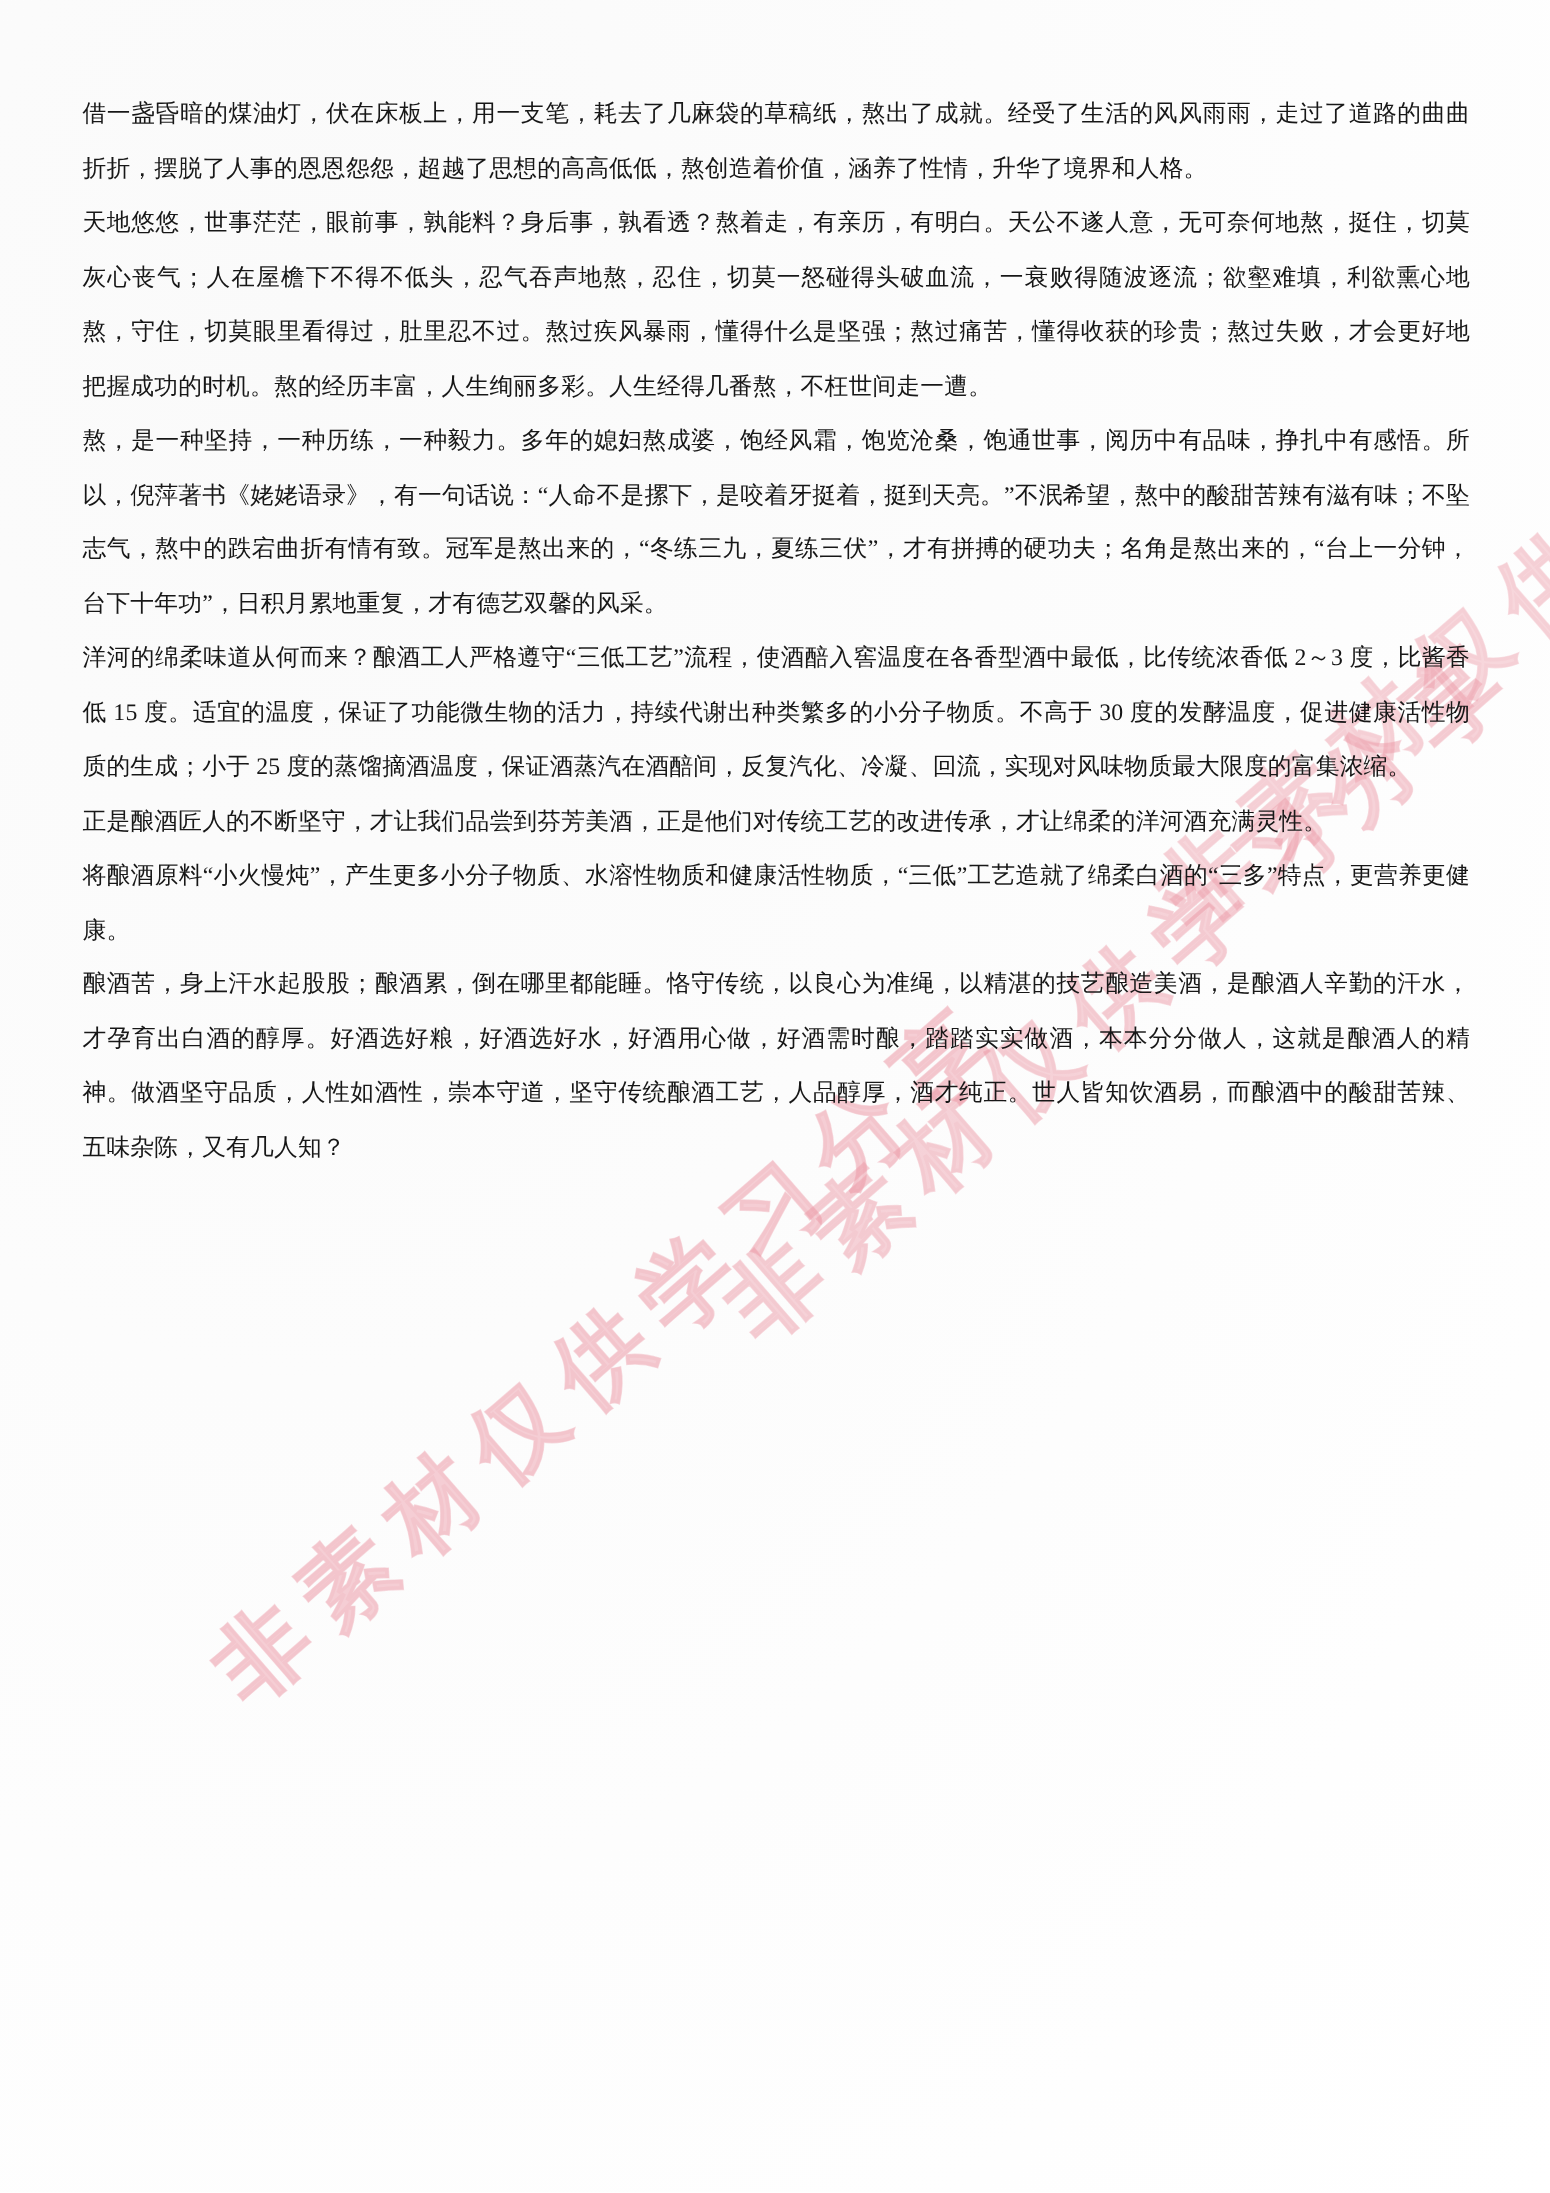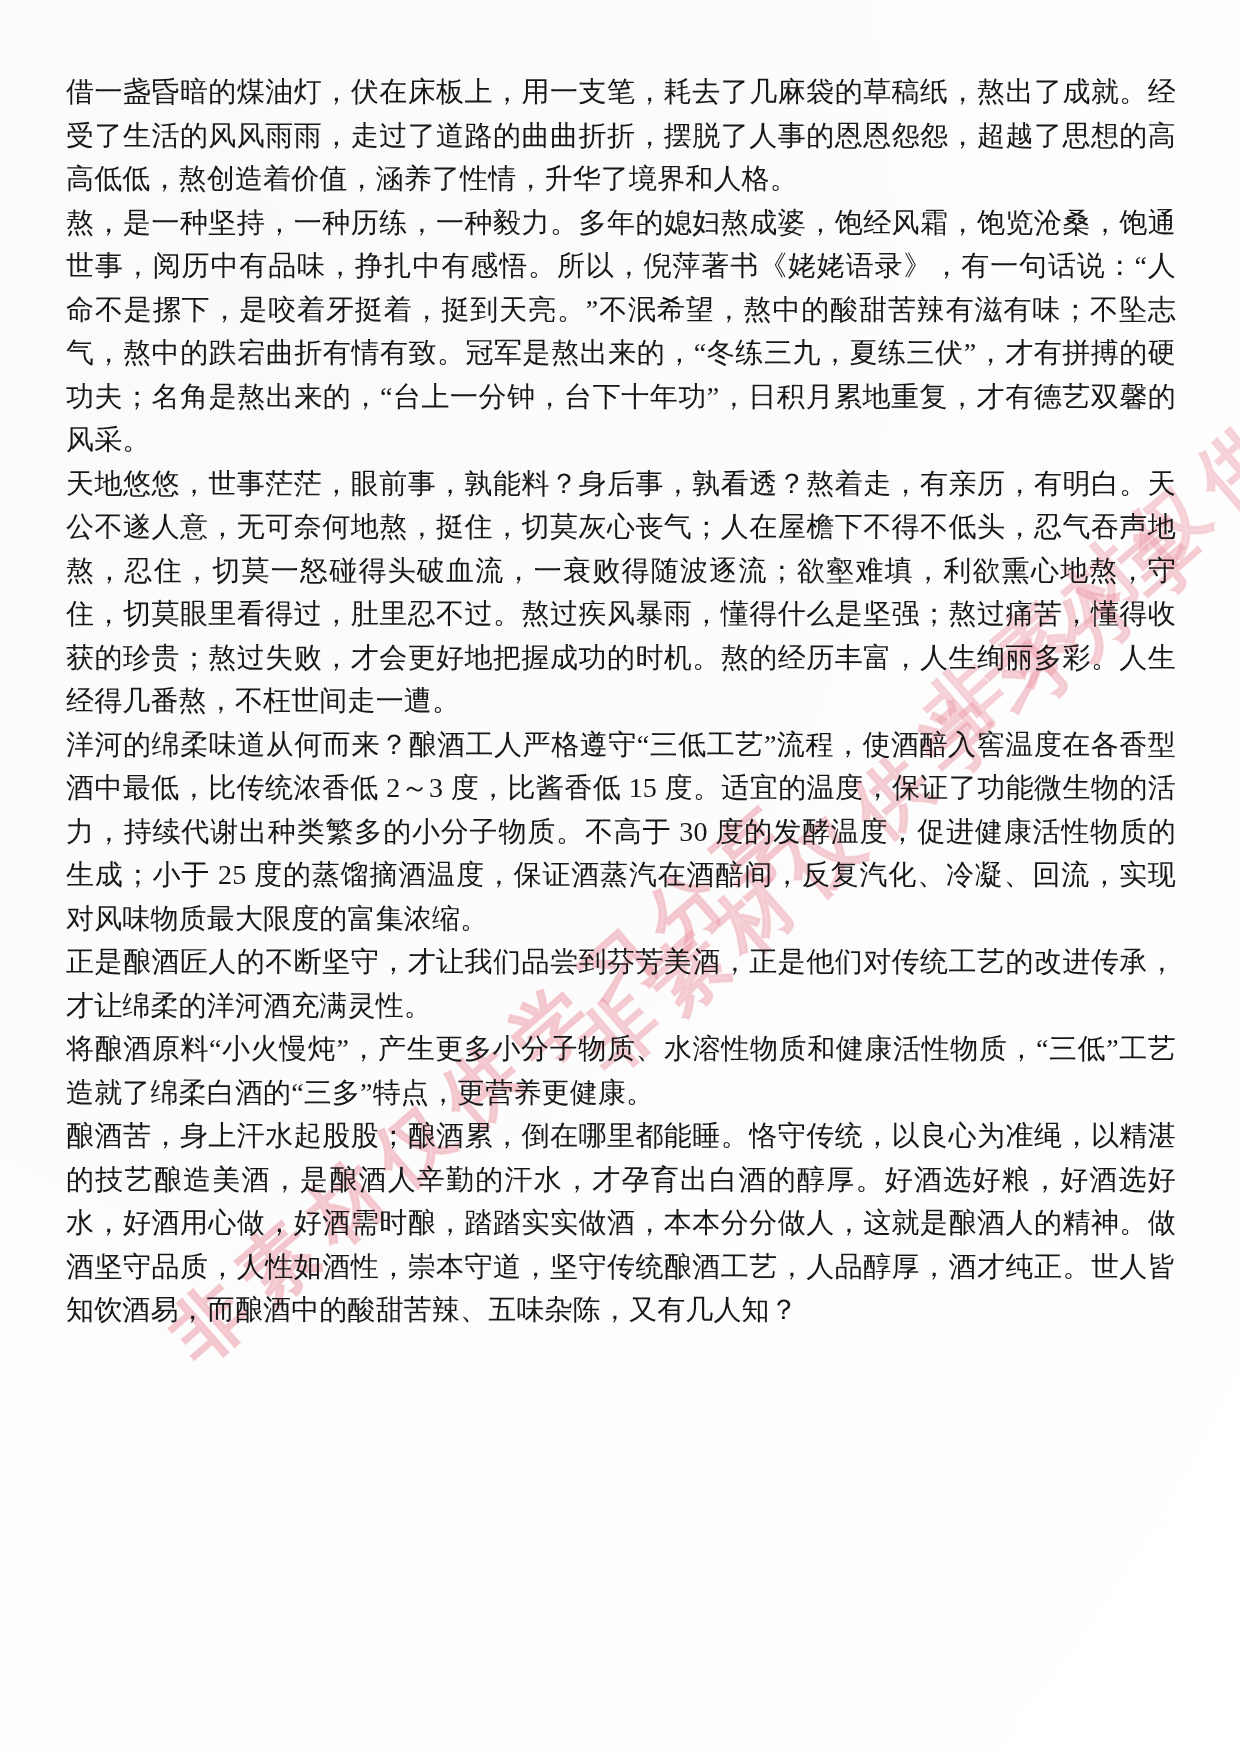--- a/index.html
+++ b/index.html
@@ -30,21 +30,21 @@
   .content {
     position: absolute;
     left: 66px;
     top: 70px;
     width: 1110px;
     z-index: 3;
   }
   p.para {
     margin: 0 0 0px 0;
     padding: 0;
-    font-size: 28px;
+    font-size: 19px;
     line-height: 43.5px;
     color: #171717;
     text-align: justify;
     text-justify: inter-character;
     letter-spacing: 0.15px;
     word-break: break-all;
   }
   p.para + p.para {
     margin-top: 0px;
   }
@@ -100,21 +100,21 @@
   <div class="paper-tint"></div>
 
   <div class="watermark-layer">
     <div class="wm wm-1">非素材仅供学习分享</div>
     <div class="wm wm-2">非素材仅供学习分享</div>
     <div class="wm wm-3">非素材仅供学习分享</div>
   </div>
 
   <div class="content">
     <p class="para">借一盏昏暗的煤油灯，伏在床板上，用一支笔，耗去了几麻袋的草稿纸，熬出了成就。经受了生活的风风雨雨，走过了道路的曲曲折折，摆脱了人事的恩恩怨怨，超越了思想的高高低低，熬创造着价值，涵养了性情，升华了境界和人格。</p>
+    <p class="para">天地悠悠，世事茫茫，眼前事，孰能料？身后事，孰看透？熬着走，有亲历，有明白。天公不遂人意，无可奈何地熬，挺住，切莫灰心丧气；人在屋檐下不得不低头，忍气吞声地熬，忍住，切莫一怒碰得头破血流，一衰败得随波逐流；欲壑难填，利欲熏心地熬，守住，切莫眼里看得过，肚里忍不过。熬过疾风暴雨，懂得什么是坚强；熬过痛苦，懂得收获的珍贵；熬过失败，才会更好地把握成功的时机。熬的经历丰富，人生绚丽多彩。人生经得几番熬，不枉世间走一遭。</p>
     <p class="para">熬，是一种坚持，一种历练，一种毅力。多年的媳妇熬成婆，饱经风霜，饱览沧桑，饱通世事，阅历中有品味，挣扎中有感悟。所以，倪萍著书《姥姥语录》，有一句话说：“人命不是摞下，是咬着牙挺着，挺到天亮。”不泯希望，熬中的酸甜苦辣有滋有味；不坠志气，熬中的跌宕曲折有情有致。冠军是熬出来的，“冬练三九，夏练三伏”，才有拼搏的硬功夫；名角是熬出来的，“台上一分钟，台下十年功”，日积月累地重复，才有德艺双馨的风采。</p>
-    <p class="para">天地悠悠，世事茫茫，眼前事，孰能料？身后事，孰看透？熬着走，有亲历，有明白。天公不遂人意，无可奈何地熬，挺住，切莫灰心丧气；人在屋檐下不得不低头，忍气吞声地熬，忍住，切莫一怒碰得头破血流，一衰败得随波逐流；欲壑难填，利欲熏心地熬，守住，切莫眼里看得过，肚里忍不过。熬过疾风暴雨，懂得什么是坚强；熬过痛苦，懂得收获的珍贵；熬过失败，才会更好地把握成功的时机。熬的经历丰富，人生绚丽多彩。人生经得几番熬，不枉世间走一遭。</p>
     <p class="para">洋河的绵柔味道从何而来？酿酒工人严格遵守“三低工艺”流程，使酒醅入窖温度在各香型酒中最低，比传统浓香低 2～3 度，比酱香低 15 度。适宜的温度，保证了功能微生物的活力，持续代谢出种类繁多的小分子物质。不高于 30 度的发酵温度，促进健康活性物质的生成；小于 25 度的蒸馏摘酒温度，保证酒蒸汽在酒醅间，反复汽化、冷凝、回流，实现对风味物质最大限度的富集浓缩。</p>
     <p class="para">正是酿酒匠人的不断坚守，才让我们品尝到芬芳美酒，正是他们对传统工艺的改进传承，才让绵柔的洋河酒充满灵性。</p>
     <p class="para">将酿酒原料“小火慢炖”，产生更多小分子物质、水溶性物质和健康活性物质，“三低”工艺造就了绵柔白酒的“三多”特点，更营养更健康。</p>
     <p class="para">酿酒苦，身上汗水起股股；酿酒累，倒在哪里都能睡。恪守传统，以良心为准绳，以精湛的技艺酿造美酒，是酿酒人辛勤的汗水，才孕育出白酒的醇厚。好酒选好粮，好酒选好水，好酒用心做，好酒需时酿，踏踏实实做酒，本本分分做人，这就是酿酒人的精神。做酒坚守品质，人性如酒性，崇本守道，坚守传统酿酒工艺，人品醇厚，酒才纯正。世人皆知饮酒易，而酿酒中的酸甜苦辣、五味杂陈，又有几人知？</p>
   </div>
 
 </div>
 
 </body></html>

